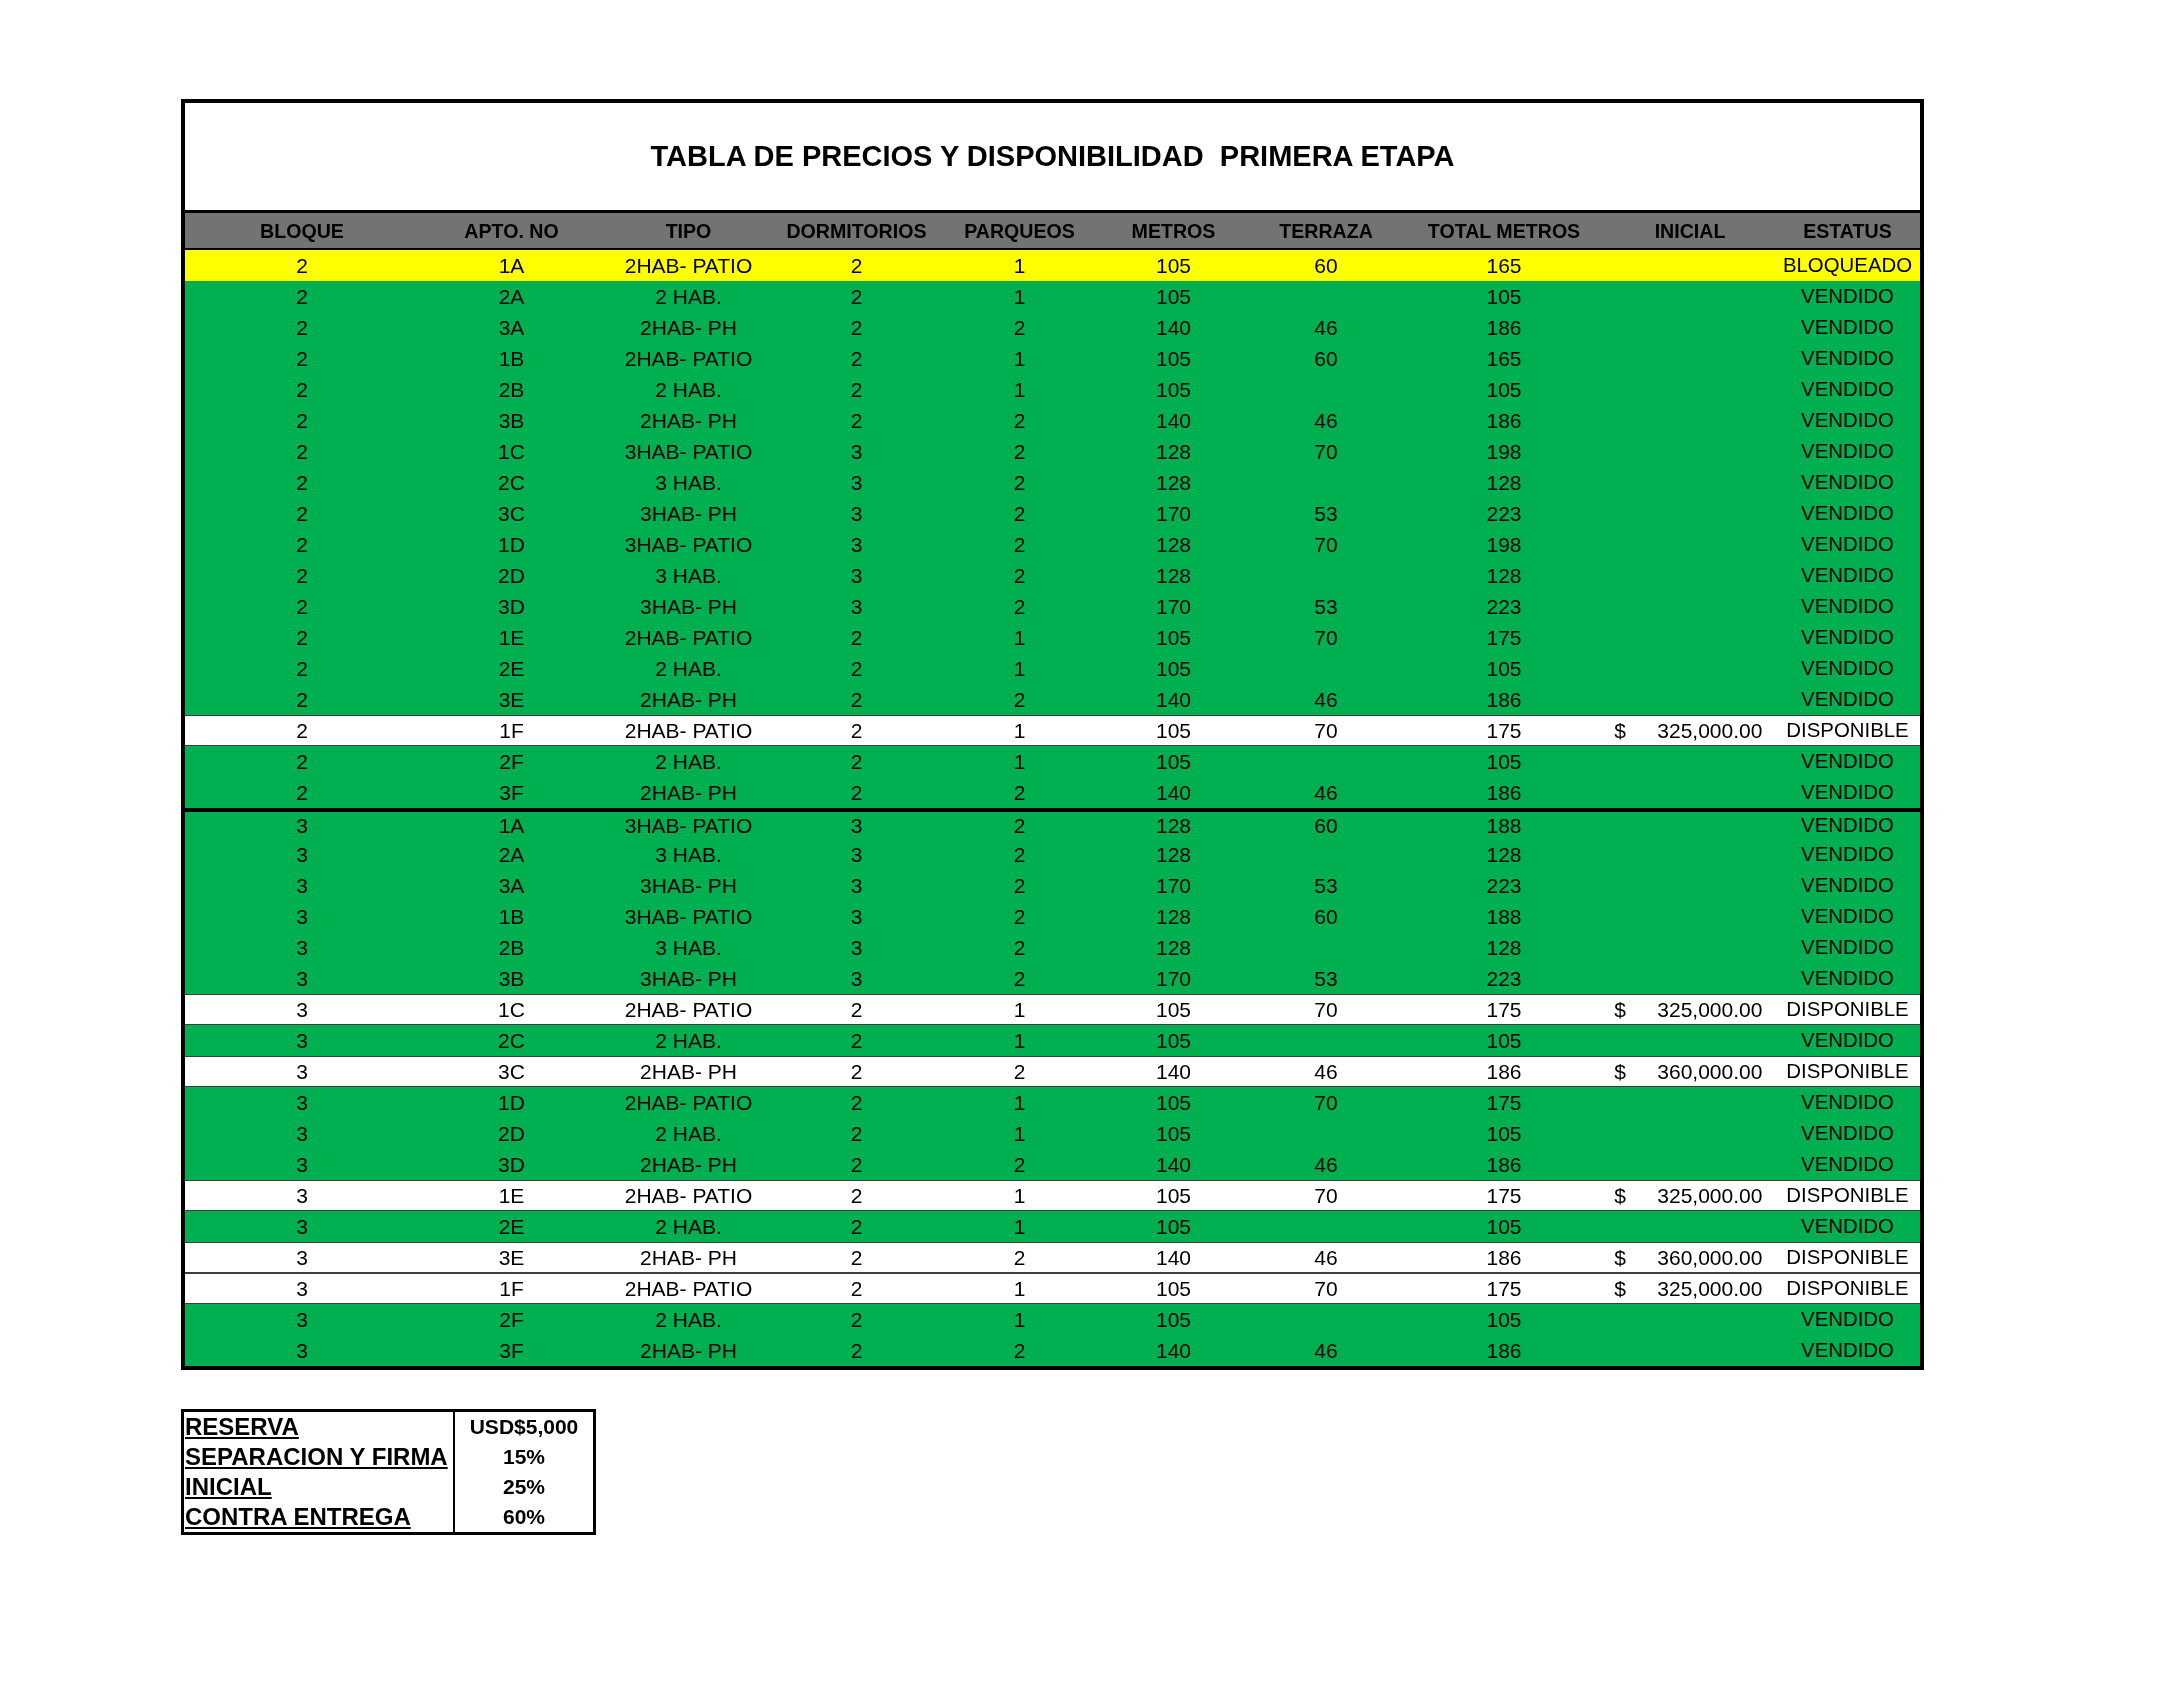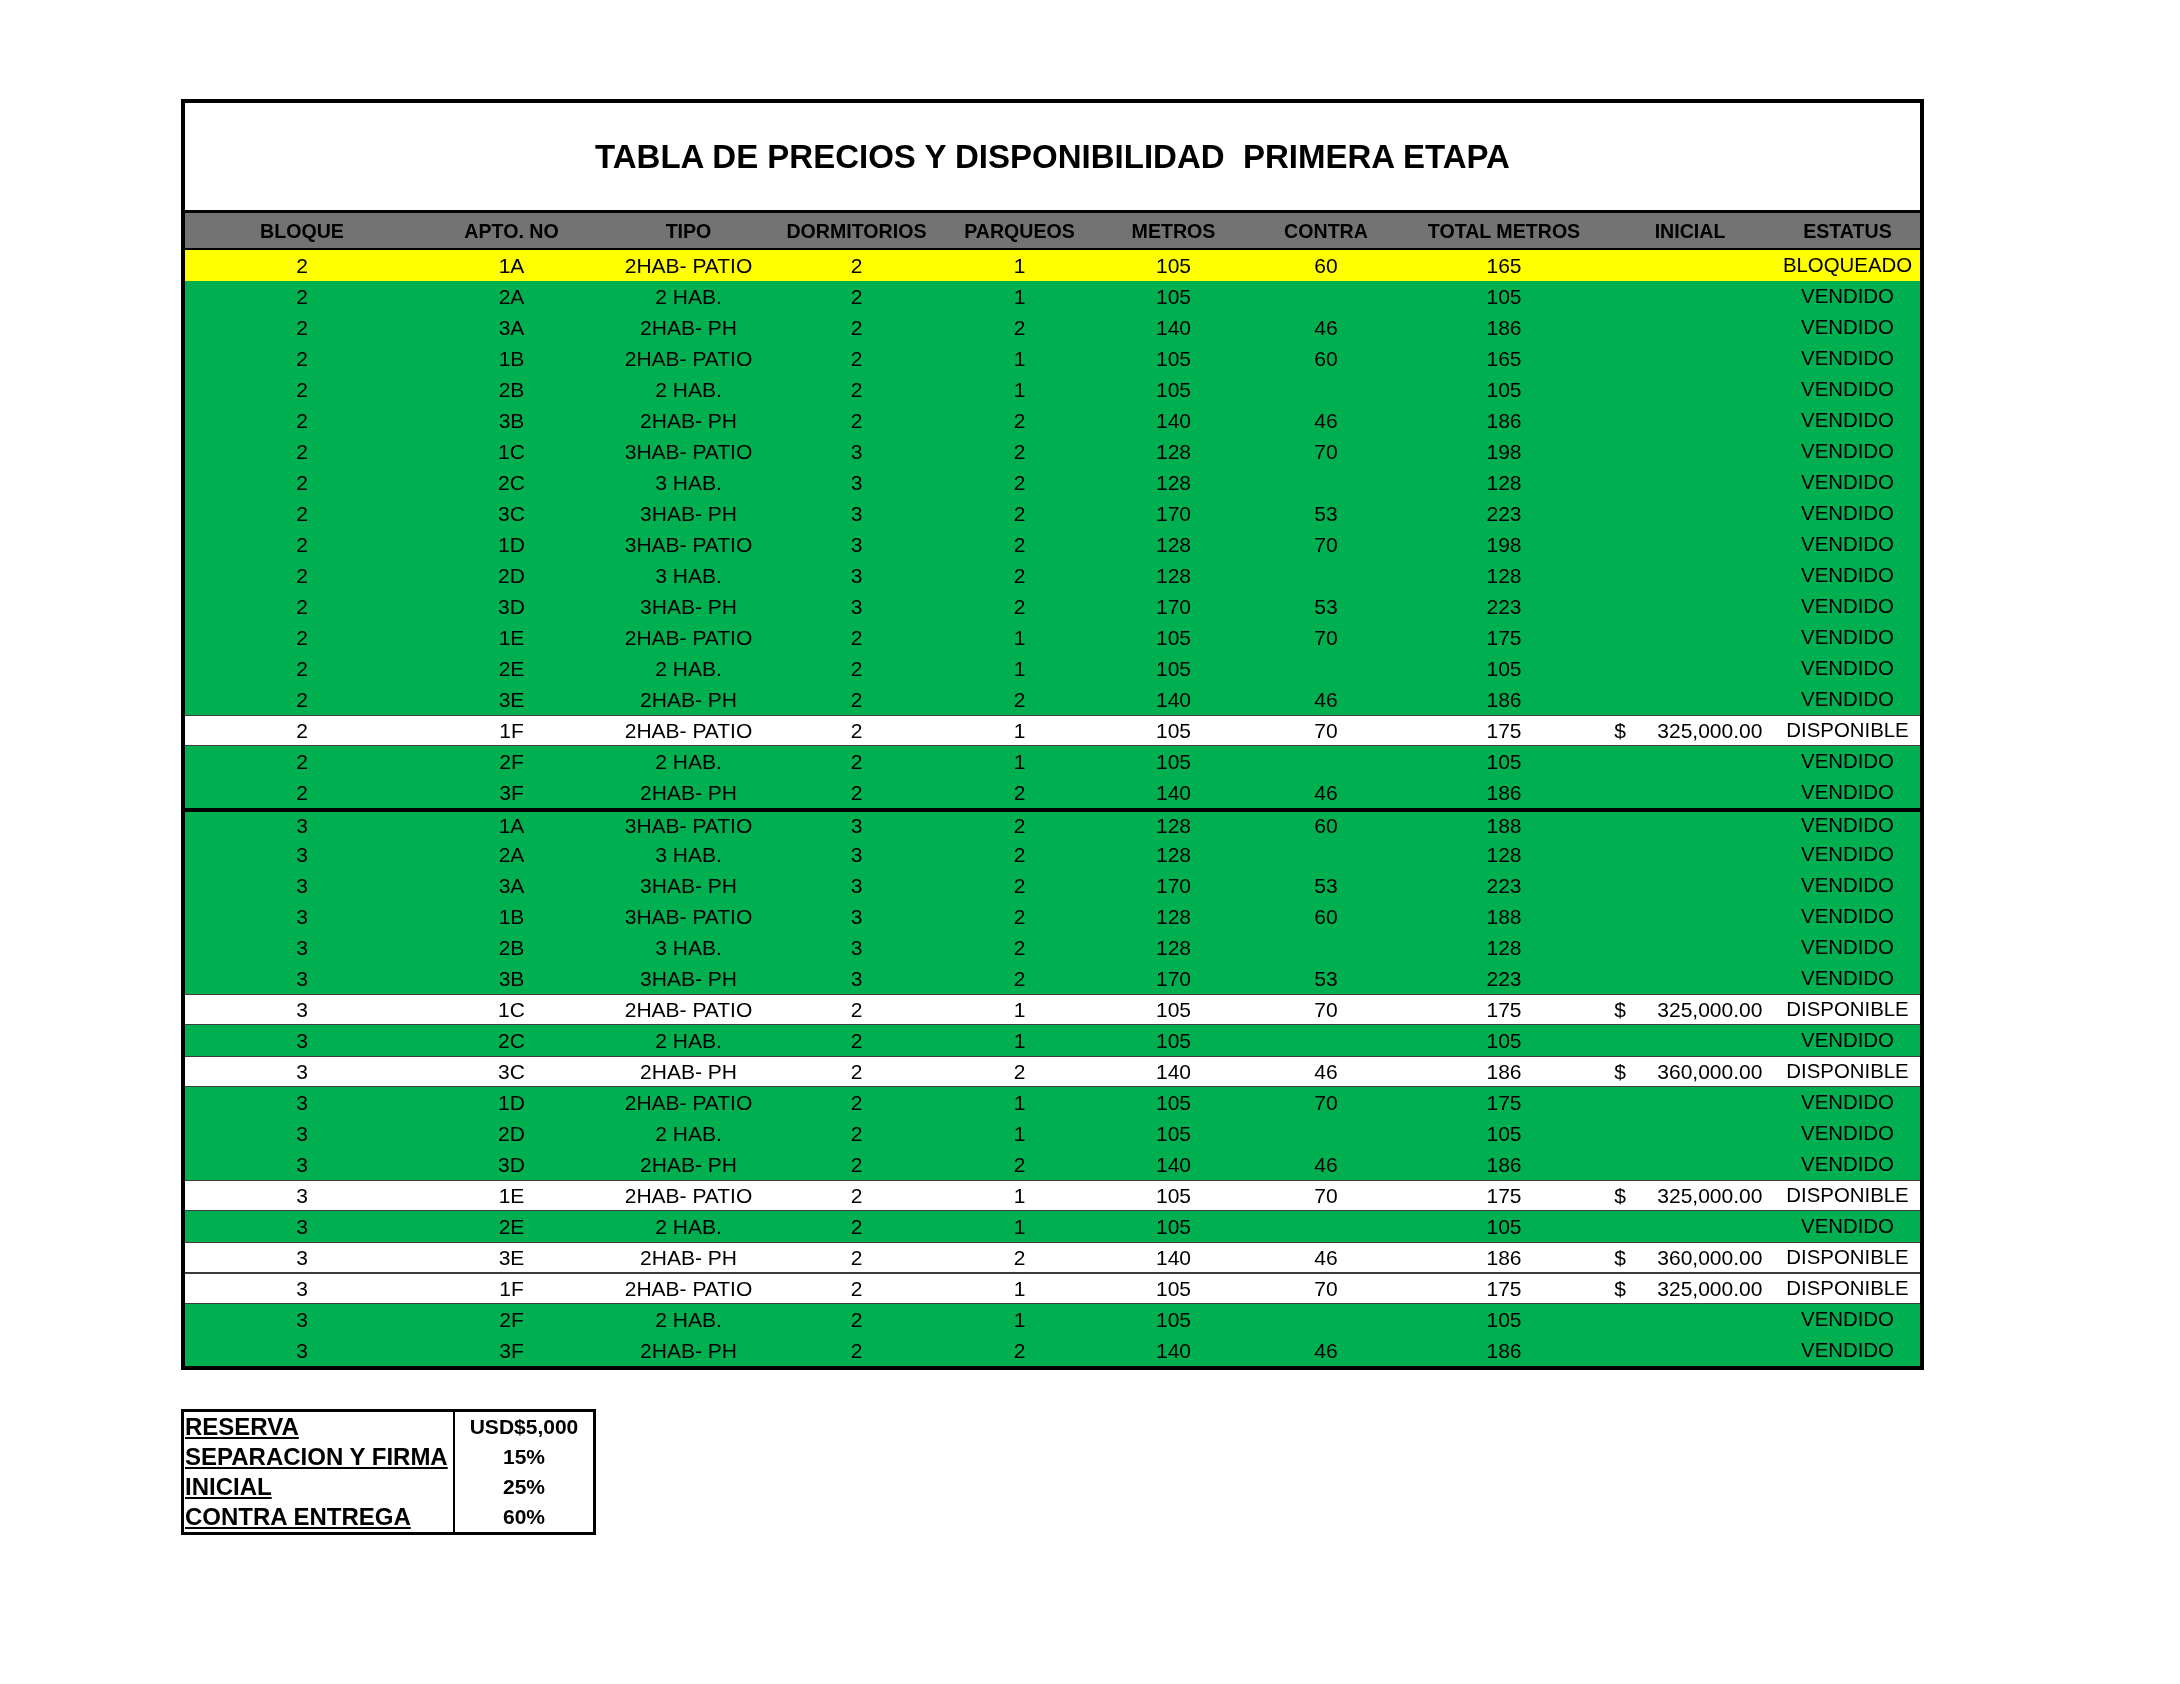--- a/index.html
+++ b/index.html
@@ -18,21 +18,21 @@
     width:1743px;
     box-sizing:border-box;
     border:4.3px solid #000;
     background:#fff;
   }
   .title-row {
     height:110px;
     box-sizing:border-box;
     border-bottom:3.4px solid #000;
     display:flex; align-items:center; justify-content:center;
-    font-size:33px; font-weight:700;
+    font-size:29px; font-weight:700;
     white-space:pre;
     letter-spacing:0px;
   }
   .grid10 {
     display:grid;
     grid-template-columns:234px 185px 169px 167px 159px 149px 156px 200px 172px 143px;
   }
   .header-row {
     height:37px;
     box-sizing:border-box;
@@ -99,21 +99,21 @@
 
   <div class="ptable">
     <div class="title-row">TABLA DE PRECIOS Y DISPONIBILIDAD  PRIMERA ETAPA</div>
     <div class="header-row grid10" style="background: #737373;">
         <div class="header-cell">BLOQUE</div>
         <div class="header-cell">APTO. NO</div>
         <div class="header-cell">TIPO</div>
         <div class="header-cell">DORMITORIOS</div>
         <div class="header-cell">PARQUEOS</div>
         <div class="header-cell">METROS</div>
-        <div class="header-cell">CONTRA</div>
+        <div class="header-cell">TERRAZA</div>
         <div class="header-cell">TOTAL METROS</div>
         <div class="header-cell">INICIAL</div>
         <div class="header-cell">ESTATUS</div>
       </div>
     <div>
         <div class="row grid10" style="background: rgb(255, 255, 0);">
           <div class="cell ">2</div>
           <div class="cell ">1A</div>
           <div class="cell ">2HAB- PATIO</div>
           <div class="cell ">2</div>

